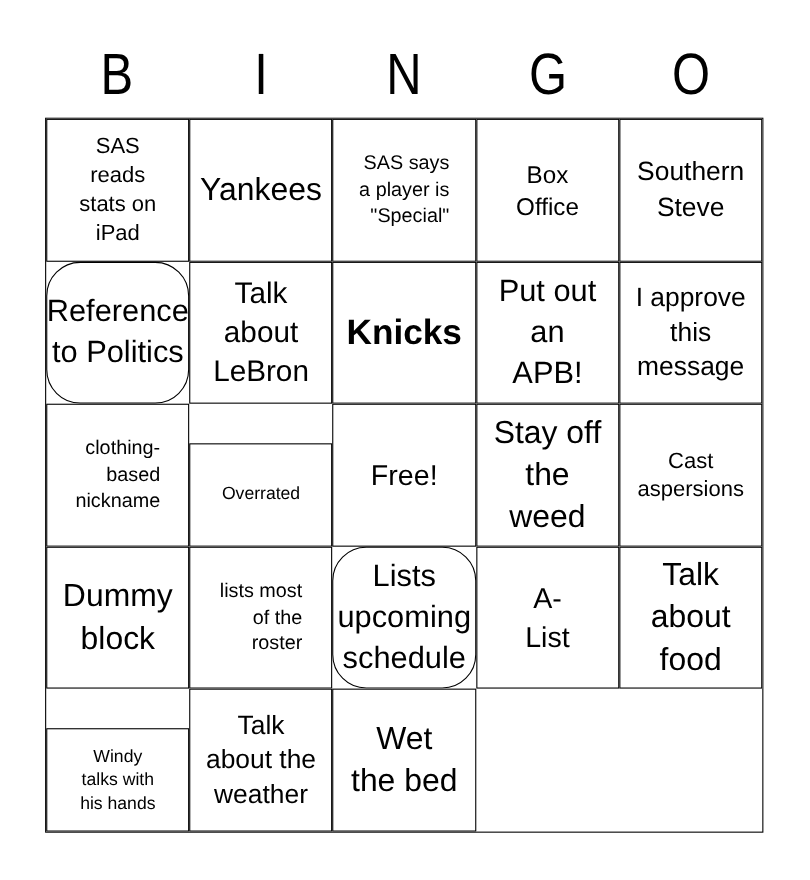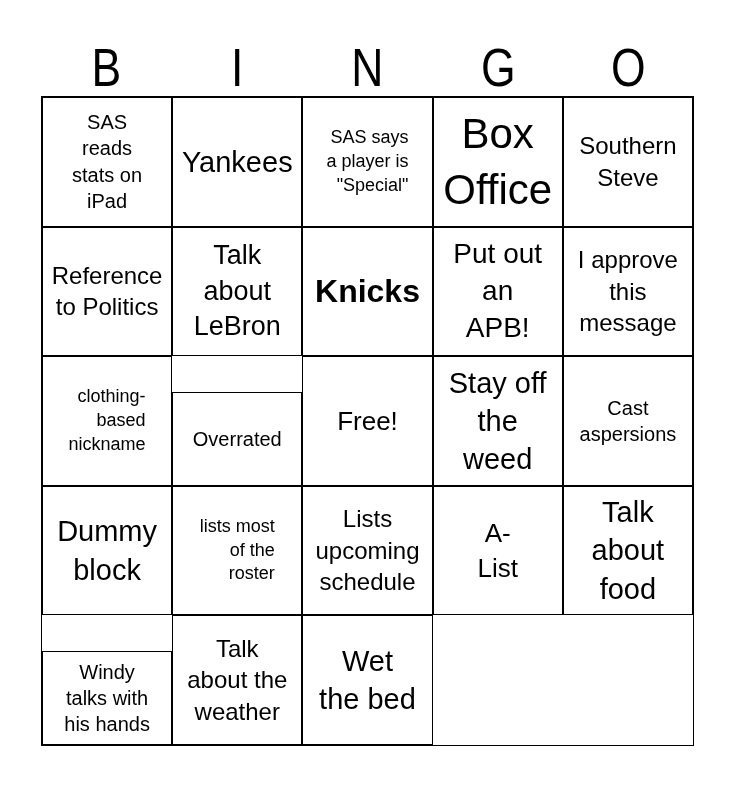--- a/index.html
+++ b/index.html
@@ -30,21 +30,21 @@
     text-align: center;
     font-size: 53px;
     font-weight: 400;
     line-height: 1;
     transform: scaleX(0.84);
     letter-spacing: 0;
   }
   .bingo-grid {
     position: absolute;
     left: 41px;
-    top: 96px;
+    top: 107px;
     width: 653px;
     height: 650px;
     display: grid;
     grid-template-columns: repeat(5, 1fr);
     grid-template-rows: repeat(5, 1fr);
     border: 1px solid #000;
     box-sizing: border-box;
     background: #ffffff;
   }
   .cell {
@@ -54,29 +54,29 @@
     align-items: center;
     justify-content: center;
     text-align: center;
     white-space: pre-line;
     line-height: 1.32;
     padding: 2px;
     background: #ffffff;
     overflow: hidden;
   }
   .fs20 { font-size: 20px; }
-  .fs21 { font-size: 24px; }
+  .fs21 { font-size: 28px; border-radius: 31px; }
   .fs22 { font-size: 18px; text-align: right; }
-  .fs23 { font-size: 20px; margin-top: 36px; }
+  .fs23 { font-size: 16px; margin-top: 36px; }
   .fs24 { font-size: 24px; }
   .fs27 { font-size: 27px; }
   .fs28 { font-size: 28px; }
   .fs29 { font-size: 29px; }
   .fs32 { font-size: 32px; font-weight: bold; }
-  .fs34 { font-size: 42px; }
+  .fs34 { font-size: 22px; }
   .fs38 { font-size: 26px; }
 </style>
 </head>
 <body>
 
 <div class="card">
 
   <div class="bingo-header">
     <div class="bingo-letter">B</div>
     <div class="bingo-letter">I</div>

